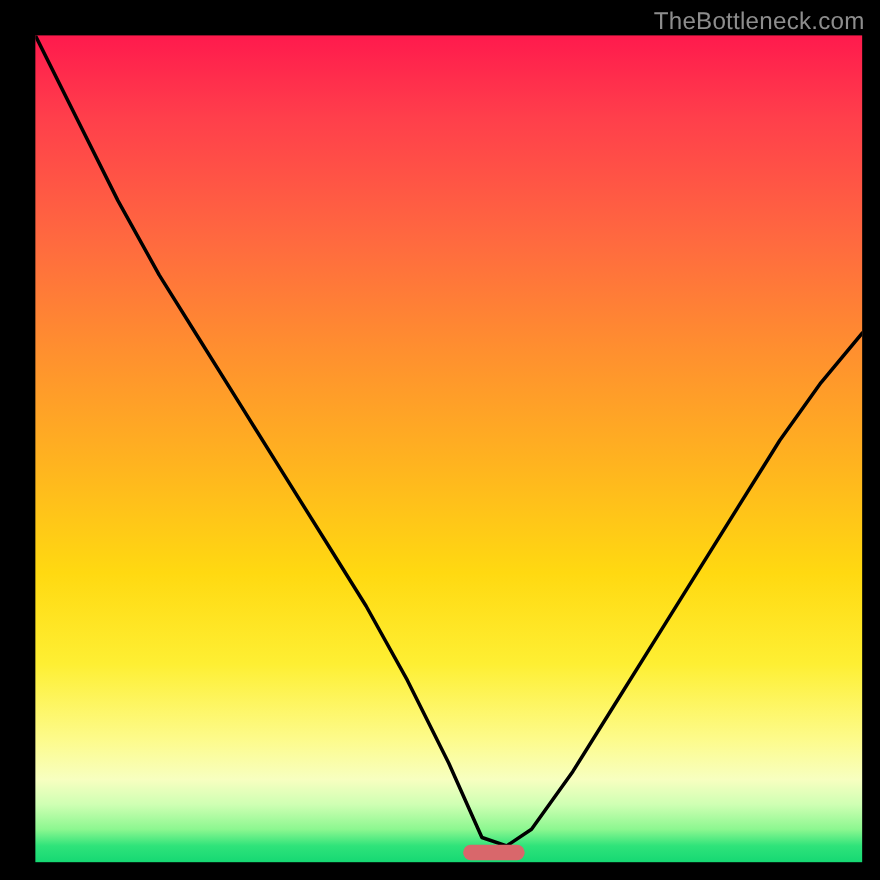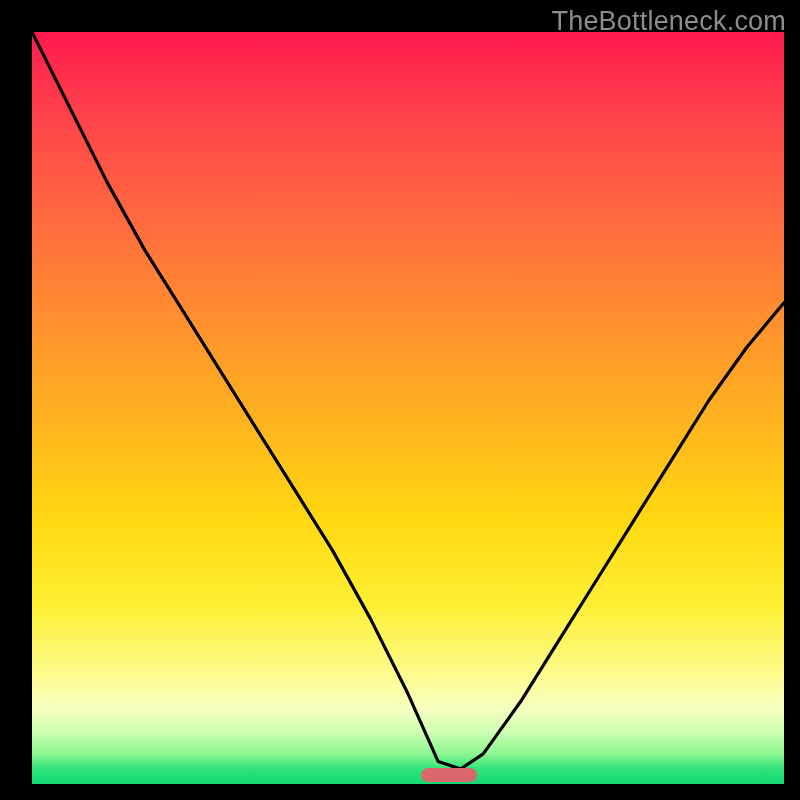--- a/index.html
+++ b/index.html
@@ -52,21 +52,21 @@
     position: absolute;
     background: #d9676b;
     border-radius: 8px;
     height: 14px;
   }
   .watermark {
     position: absolute;
     top: 6px;
     right: 14px;
     color: #8d8d8d;
-    font-size: 27px;
+    font-size: 22px;
     letter-spacing: 0.2px;
     font-weight: 500;
     margin-left: 17px;
   }
   svg.curve {
     position: absolute;
     inset: 0;
   }
 </style>
 </head>

